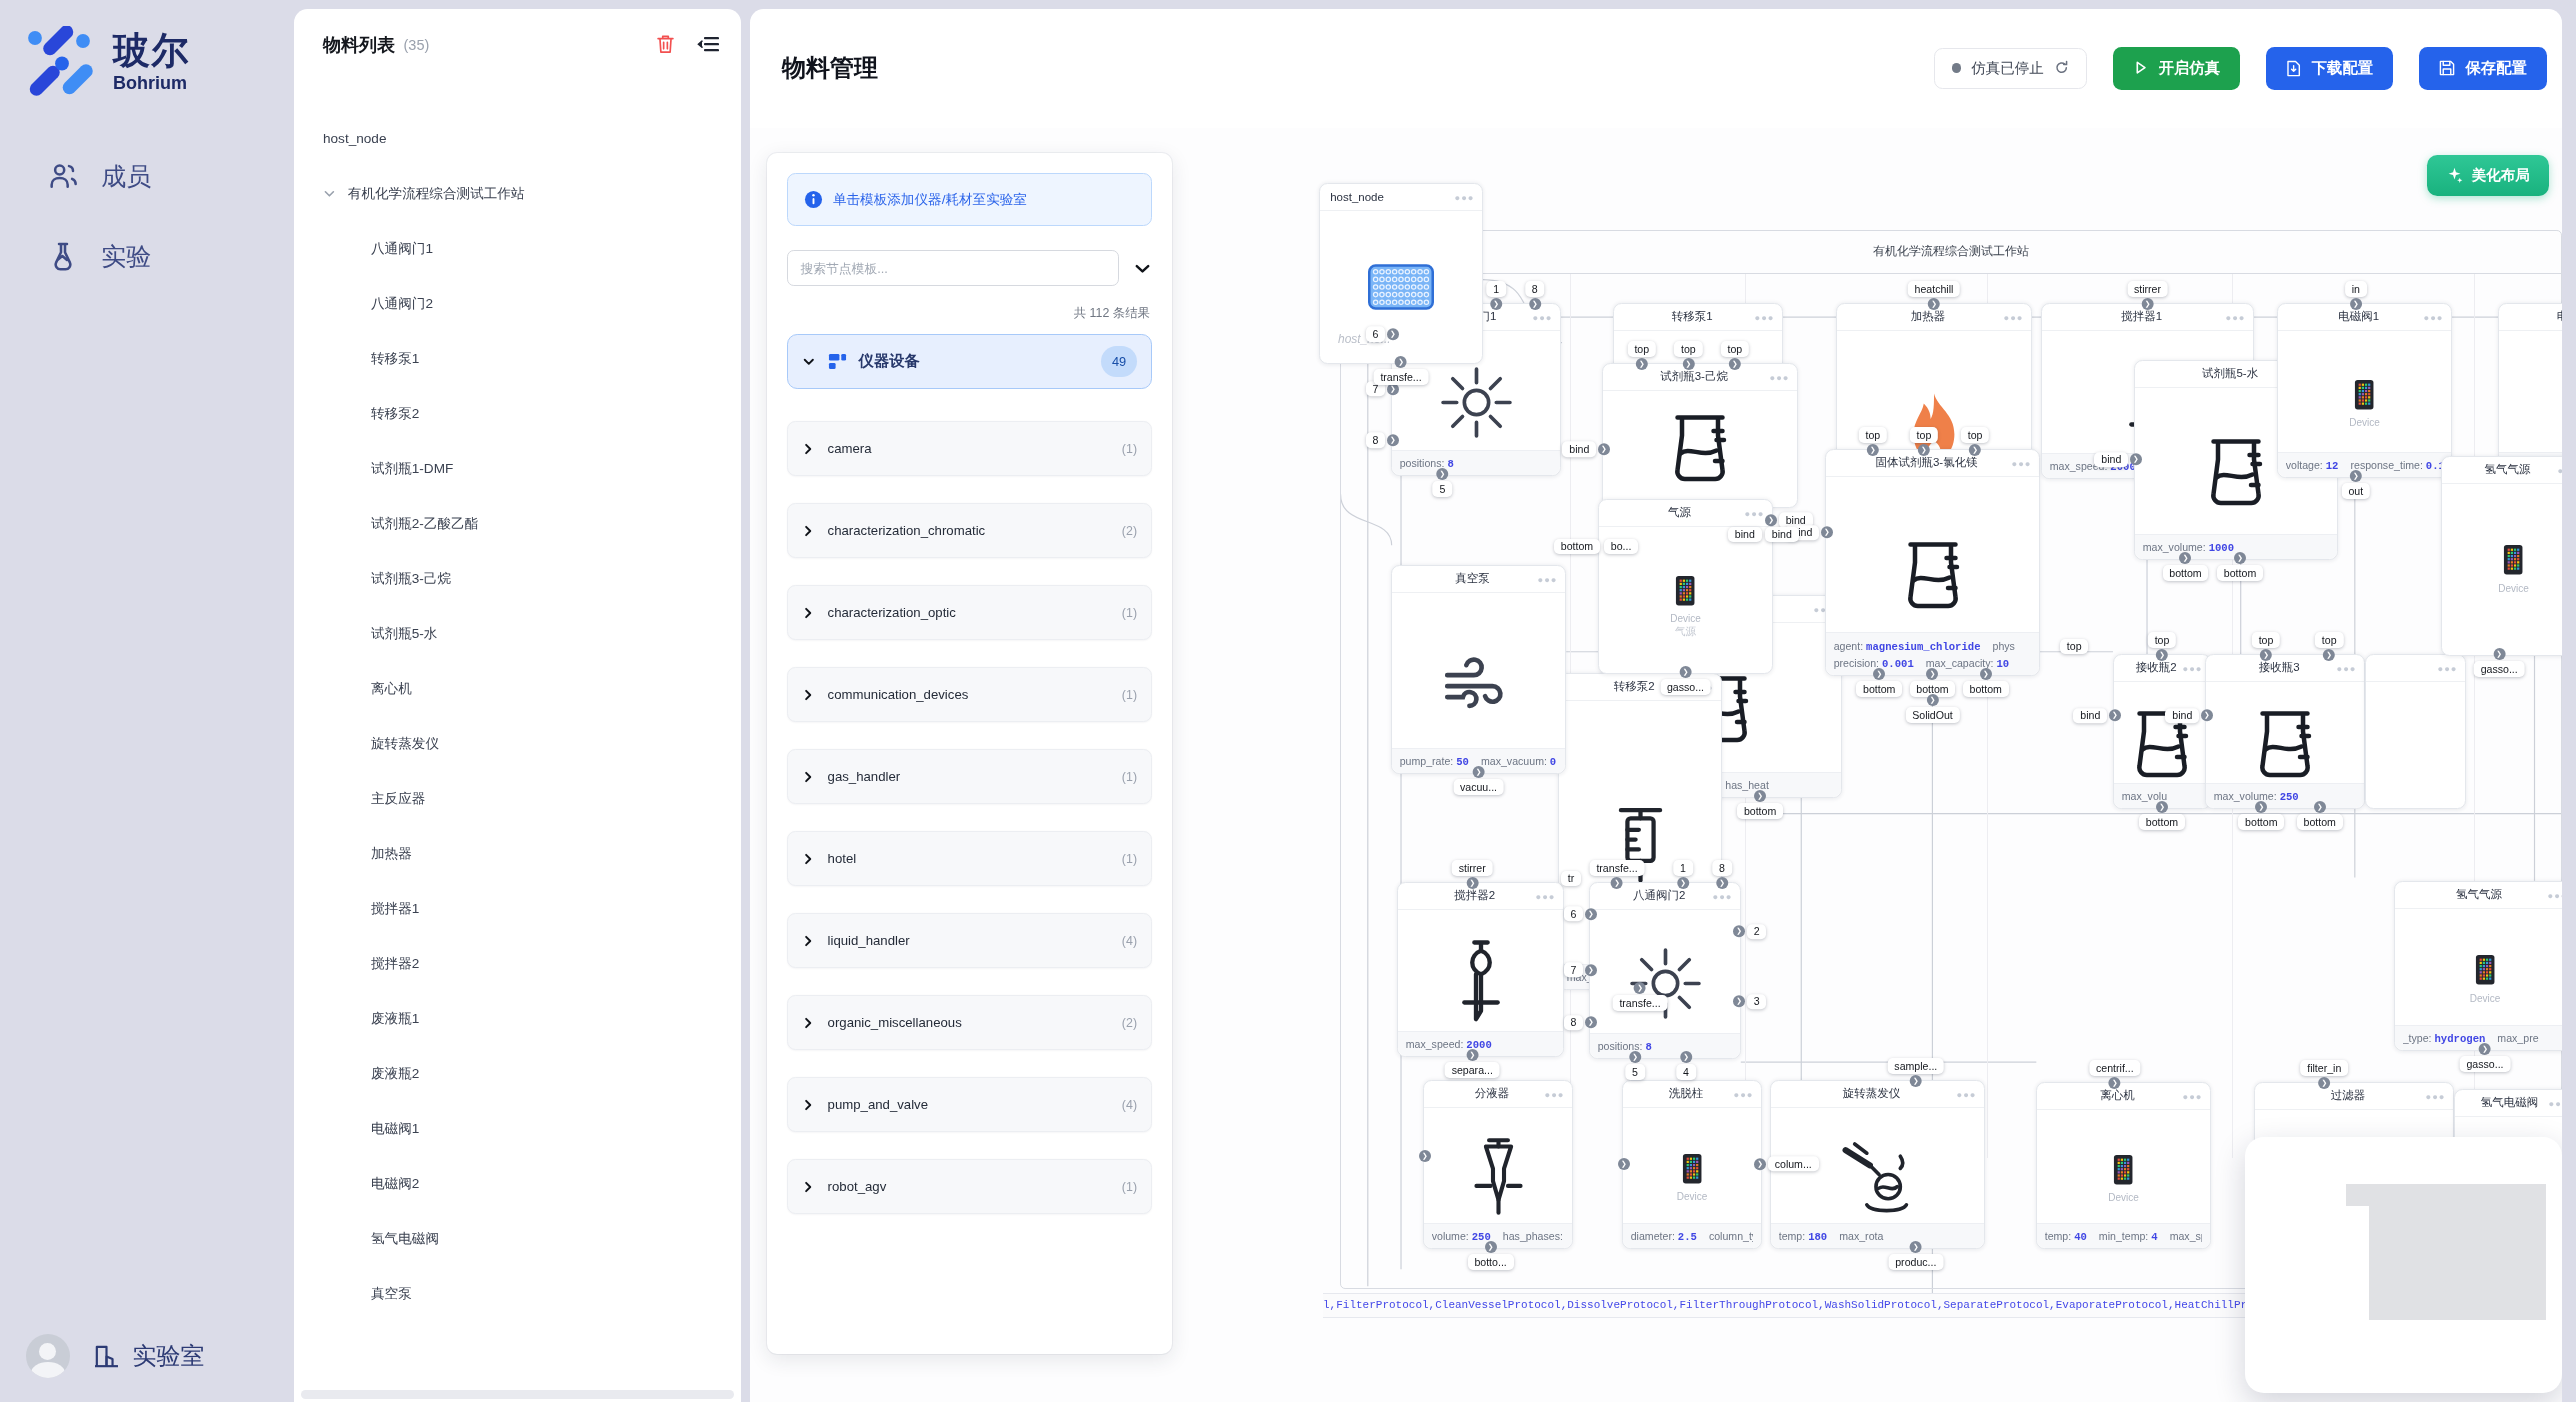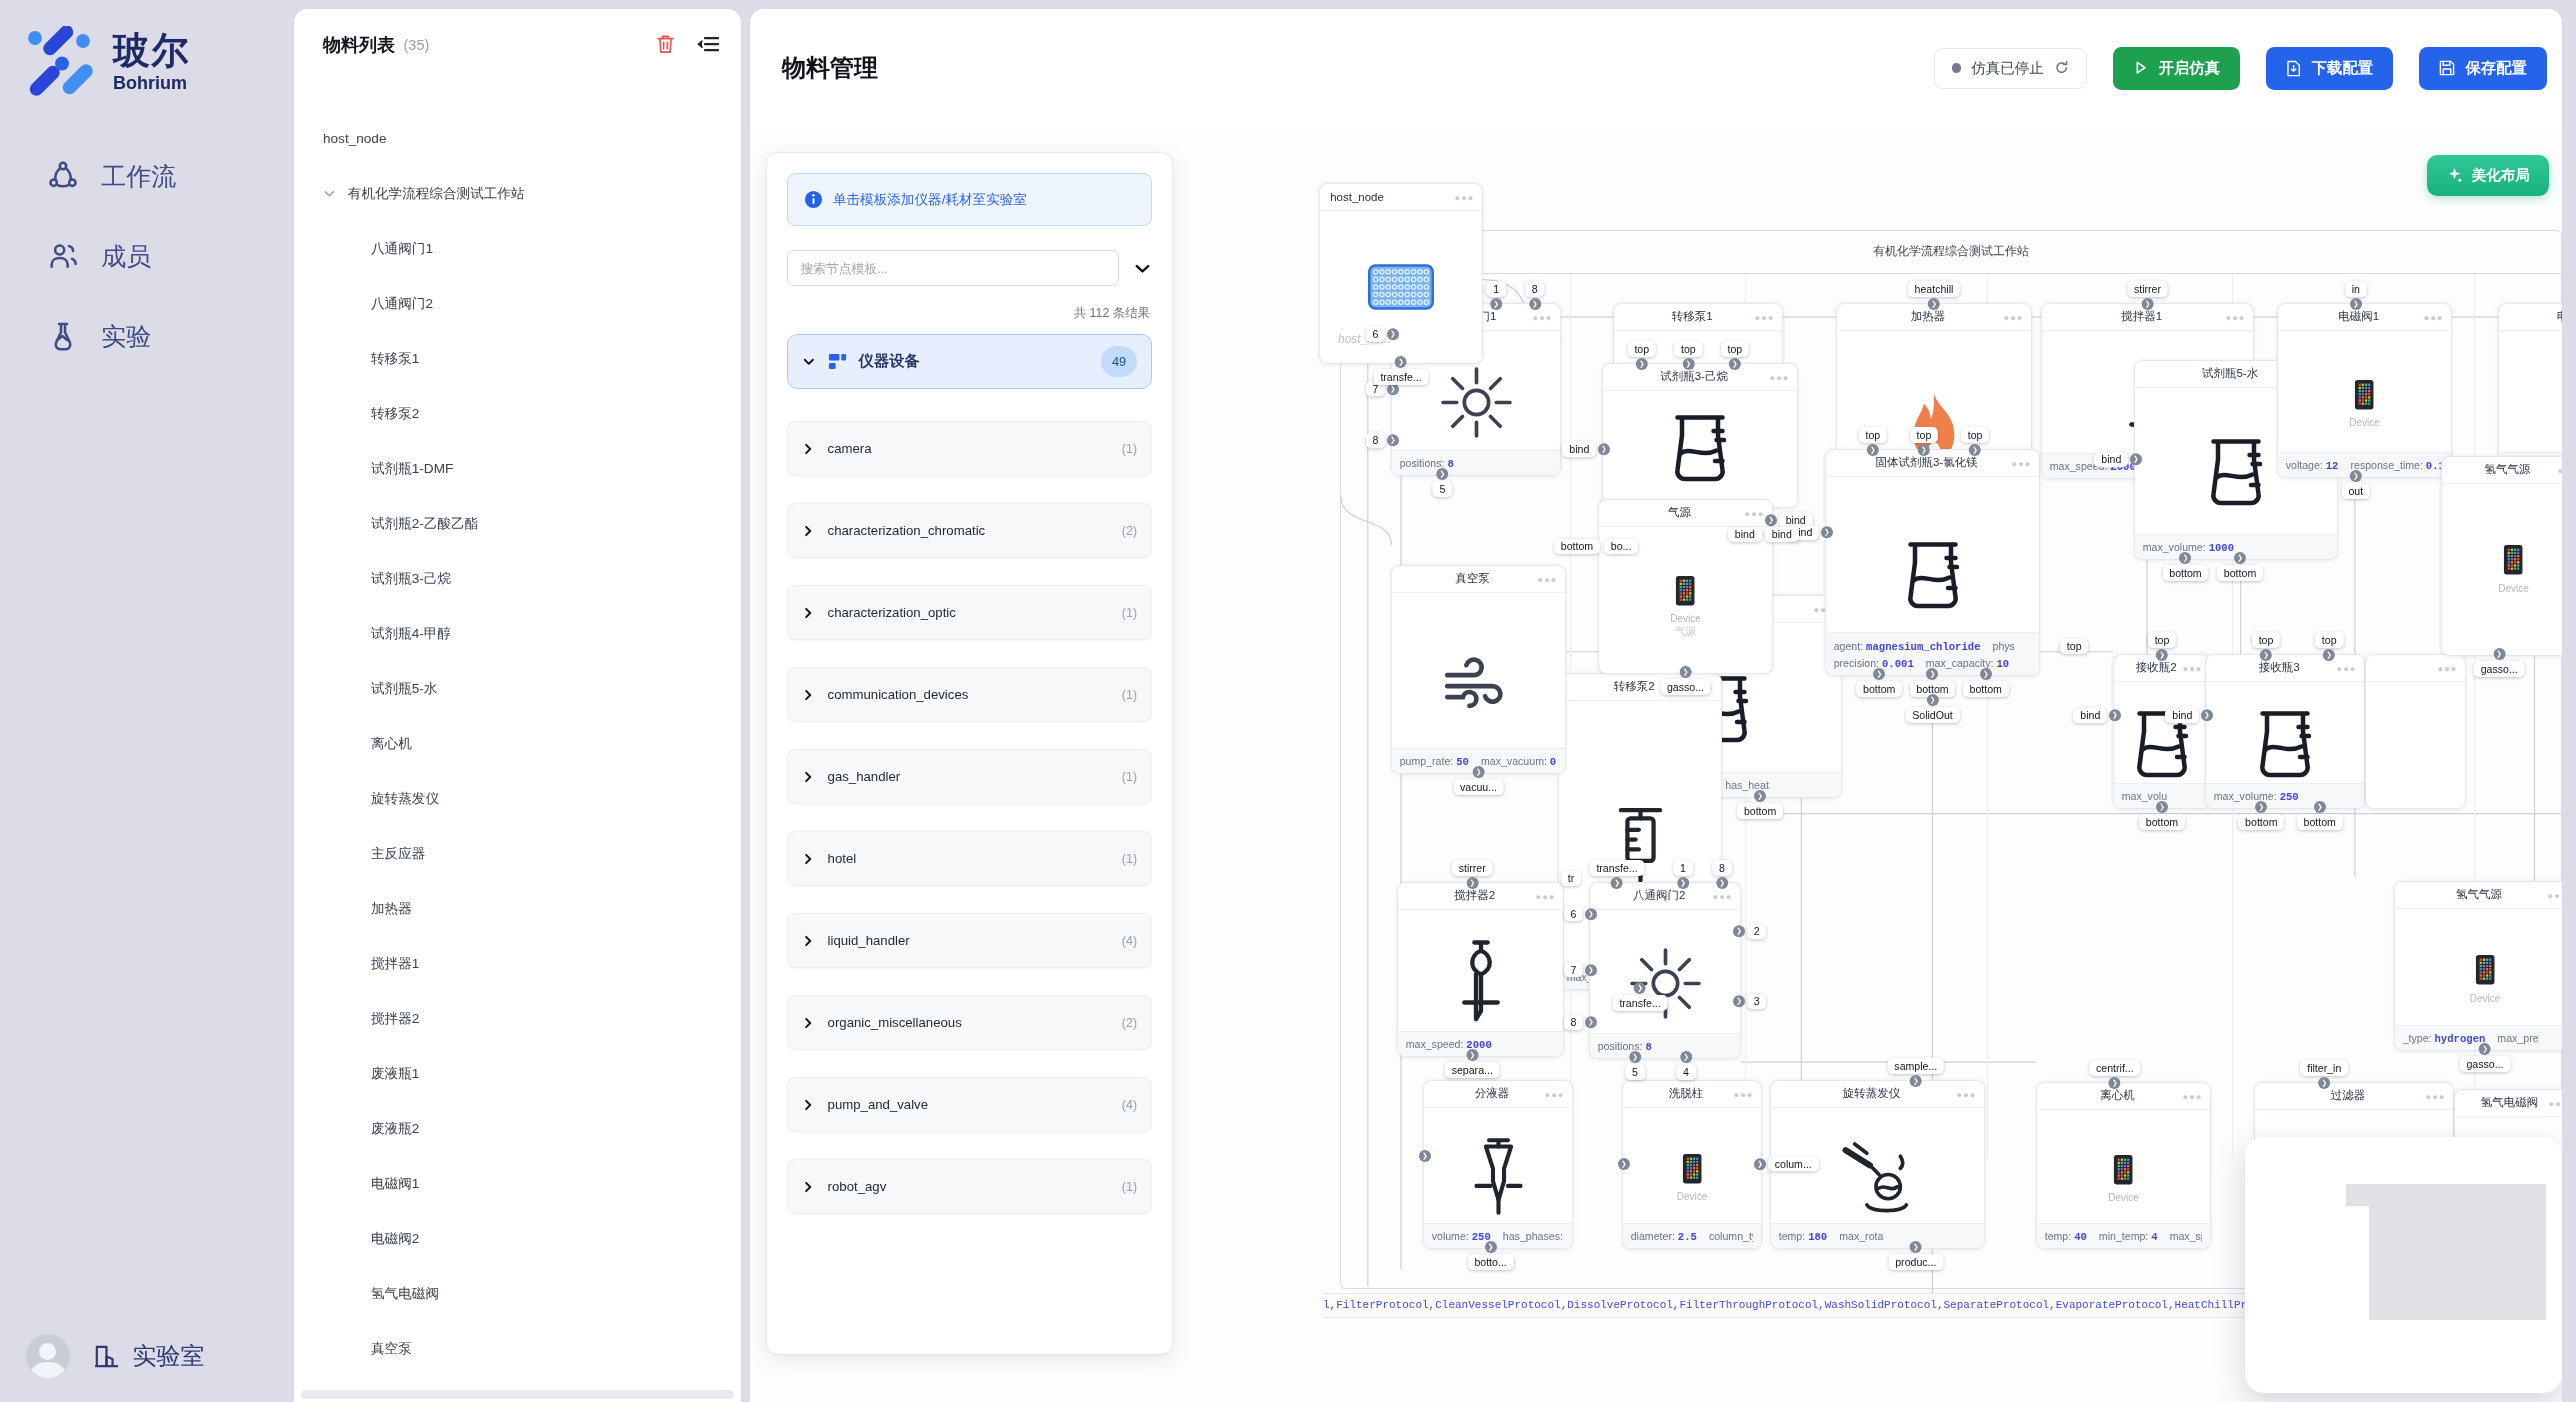--- a/index.html
+++ b/index.html
@@ -116,31 +116,20 @@
         <circle cx="8" cy="23" r="0" fill="#2563eb"></circle>
         <circle cx="42" cy="44" r="0" fill="#3f8df5"></circle>
       </svg>
     </span>
     <span class="logo-text">
       <div class="logo-title">玻尔</div>
       <div class="logo-sub">Bohrium</div>
     </span>
   </div>
   <div class="nav" id="nav">
-      <div class="nav-item ">
-    <span>
-          <svg width="32" height="32" viewBox="0 0 24 24" fill="none" stroke="#3e4b85" stroke-width="1.9">
-            <circle cx="12" cy="4.5" r="2.4"></circle>
-            <circle cx="5" cy="17" r="2.4"></circle>
-            <circle cx="19" cy="17" r="2.4"></circle>
-            <path d="M6.5 14.8c-1-3 1-7.3 3.4-8.6M17.5 14.8c1-3-1-7.3-3.4-8.6M7.5 18.6c2.6 1.3 6.4 1.3 9 0"></path>
-          </svg>
-        </span>
-    <span class="nav-label">工作流</span>
-      </div>
       <div class="nav-item ">
     <span>
           <svg width="32" height="32" viewBox="0 0 24 24" fill="none" stroke="#3e4b85" stroke-width="1.9" stroke-linecap="round">
             <circle cx="9.5" cy="7.5" r="3.4"></circle>
             <path d="M3.5 20v-1.5c0-3 2.6-5 6-5s6 2 6 5V20"></path>
             <path d="M16.5 4.6c1.7.4 3 1.9 3 3.6M18.8 14.2c1.6.7 2.7 2 2.7 3.8"></path>
           </svg>
         </span>
     <span class="nav-label">成员</span>
       </div>
@@ -197,21 +186,20 @@
         </span>
   <span>有机化学流程综合测试工作站</span>
       </div>
       <div class="tree-row child">八通阀门1</div>
       <div class="tree-row child">八通阀门2</div>
       <div class="tree-row child">转移泵1</div>
       <div class="tree-row child">转移泵2</div>
       <div class="tree-row child">试剂瓶1-DMF</div>
       <div class="tree-row child">试剂瓶2-乙酸乙酯</div>
       <div class="tree-row child">试剂瓶3-己烷</div>
-      <div class="tree-row child">试剂瓶4-甲醇</div>
       <div class="tree-row child">试剂瓶5-水</div>
       <div class="tree-row child">离心机</div>
       <div class="tree-row child">旋转蒸发仪</div>
       <div class="tree-row child">主反应器</div>
       <div class="tree-row child">加热器</div>
       <div class="tree-row child">搅拌器1</div>
       <div class="tree-row child">搅拌器2</div>
       <div class="tree-row child">废液瓶1</div>
       <div class="tree-row child">废液瓶2</div>
       <div class="tree-row child">电磁阀1</div>

